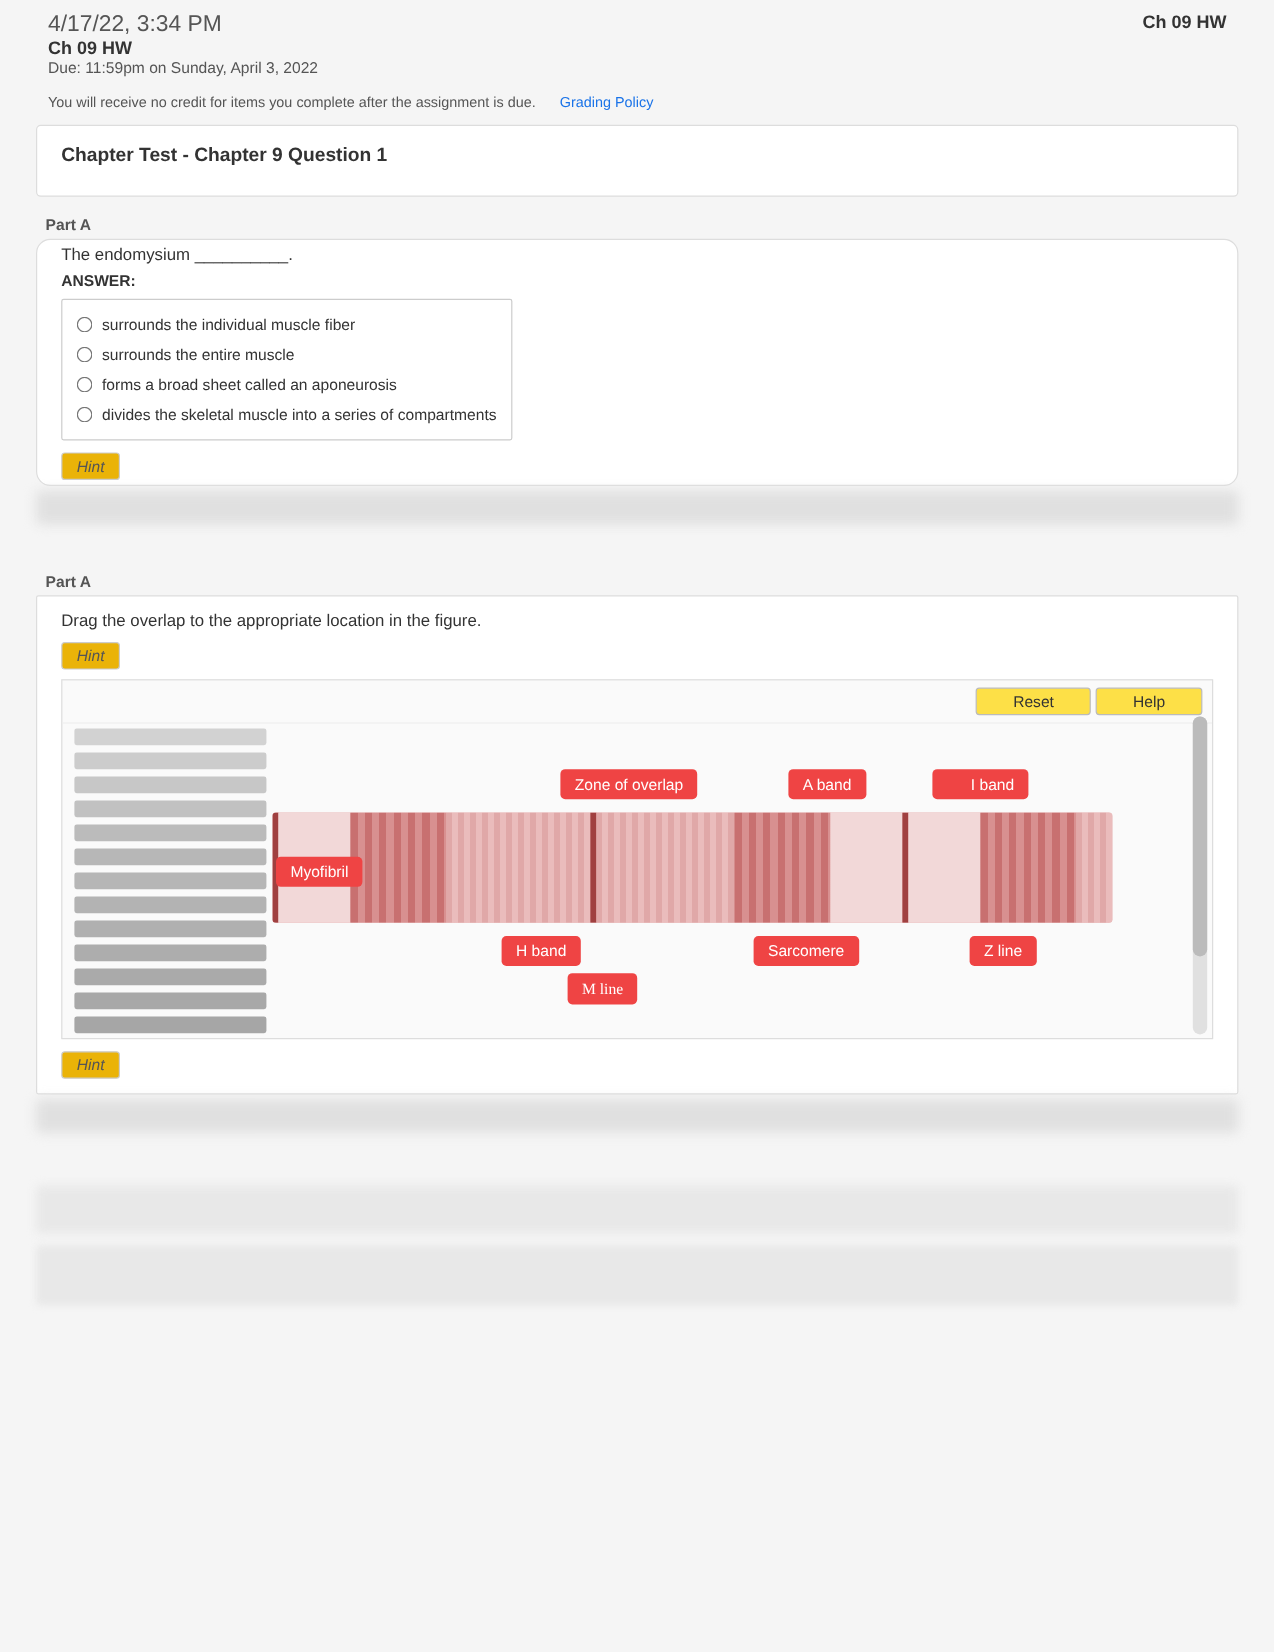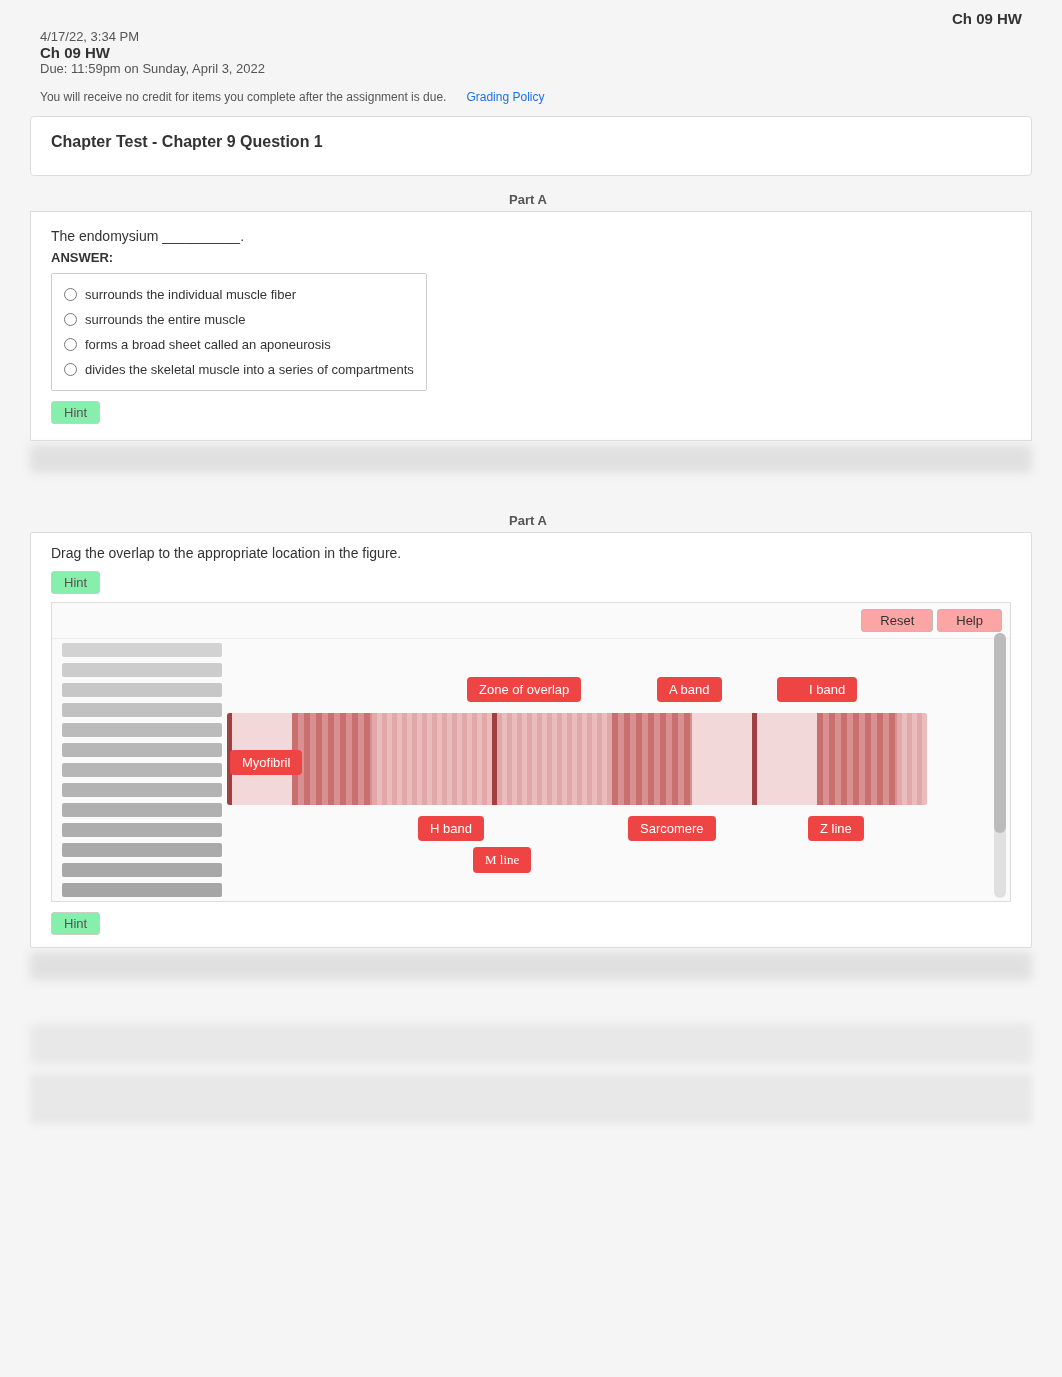--- a/index.html
+++ b/index.html
@@ -14,21 +14,21 @@
       min-height: 1377px;
       background: #f5f5f5;
       padding: 0;
     }
     .header {
       padding: 10px 40px;
       display: flex;
       justify-content: space-between;
       align-items: flex-start;
     }
-    .header-left .date { font-size: 13px; color: #555; margin-top: 19px; }
+    .header-left .date { font-size: 19px; color: #555; }
     .header-left .title { font-size: 15px; font-weight: bold; }
     .header-left .due { font-size: 13px; color: #555; }
     .header-right { font-size: 15px; font-weight: bold; }
     .warning-bar {
       padding: 4px 40px;
       font-size: 12px;
       color: #555;
       display: flex;
       align-items: center;
       gap: 20px;
@@ -44,29 +44,28 @@
     }
     .question-card-title {
       font-size: 16px;
       font-weight: bold;
       margin-bottom: 8px;
     }
     .part-label {
       font-size: 13px;
       font-weight: bold;
       color: #555;
-      margin: 16px 30px 4px 24px;
-      text-align: center;
+      margin: 16px 30px 4px 38px;
     }
     .question-section {
       background: white;
       margin: 0 30px 0 30px;
-      padding: 16px 20px;
+      padding: 4px 20px;
       border: 1px solid #ddd;
-      border-radius: 0;
+      border-radius: 12px;
     }
     .question-text { font-size: 14px; margin-bottom: 6px; }
     .answer-label { font-size: 13px; font-weight: bold; margin-bottom: 8px; }
     .answer-options {
       border: 1px solid #ccc;
       border-radius: 2px;
       padding: 8px 0;
       display: inline-block;
       min-width: 320px;
       background: white;
@@ -80,27 +79,28 @@
     }
     .option-row input[type=radio] {
       margin-right: 8px;
     }
     .hint-bar {
       margin-top: 10px;
       display: flex;
       align-items: center;
     }
     .hint-btn {
-      background: #86efac;
+      background: #eab308;
       border: 1px solid #ccc;
       border-radius: 3px;
       padding: 3px 12px;
       font-size: 13px;
       cursor: pointer;
       color: #555;
+      font-style: italic;
     }
     .blurred-score-bar {
       background: #e0e0e0;
       height: 28px;
       margin: 4px 30px;
       border-radius: 4px;
       filter: blur(5px);
     }
 
     
@@ -124,24 +124,24 @@
     }
 
     .reset-help-bar {
       display: flex;
       justify-content: flex-end;
       gap: 4px;
       padding: 6px 8px;
       border-bottom: 1px solid #eee;
     }
     .action-btn {
-      background: #fca5a5;
+      background: #fde047;
       border: 1px solid #bbb;
       border-radius: 3px;
-      padding: 3px 18px;
+      padding: 3px 30px;
       font-size: 13px;
       cursor: pointer;
       color: #333;
     }
 
     
     .label-chip {
       position: absolute;
       background: #ef4444;
       color: white;

